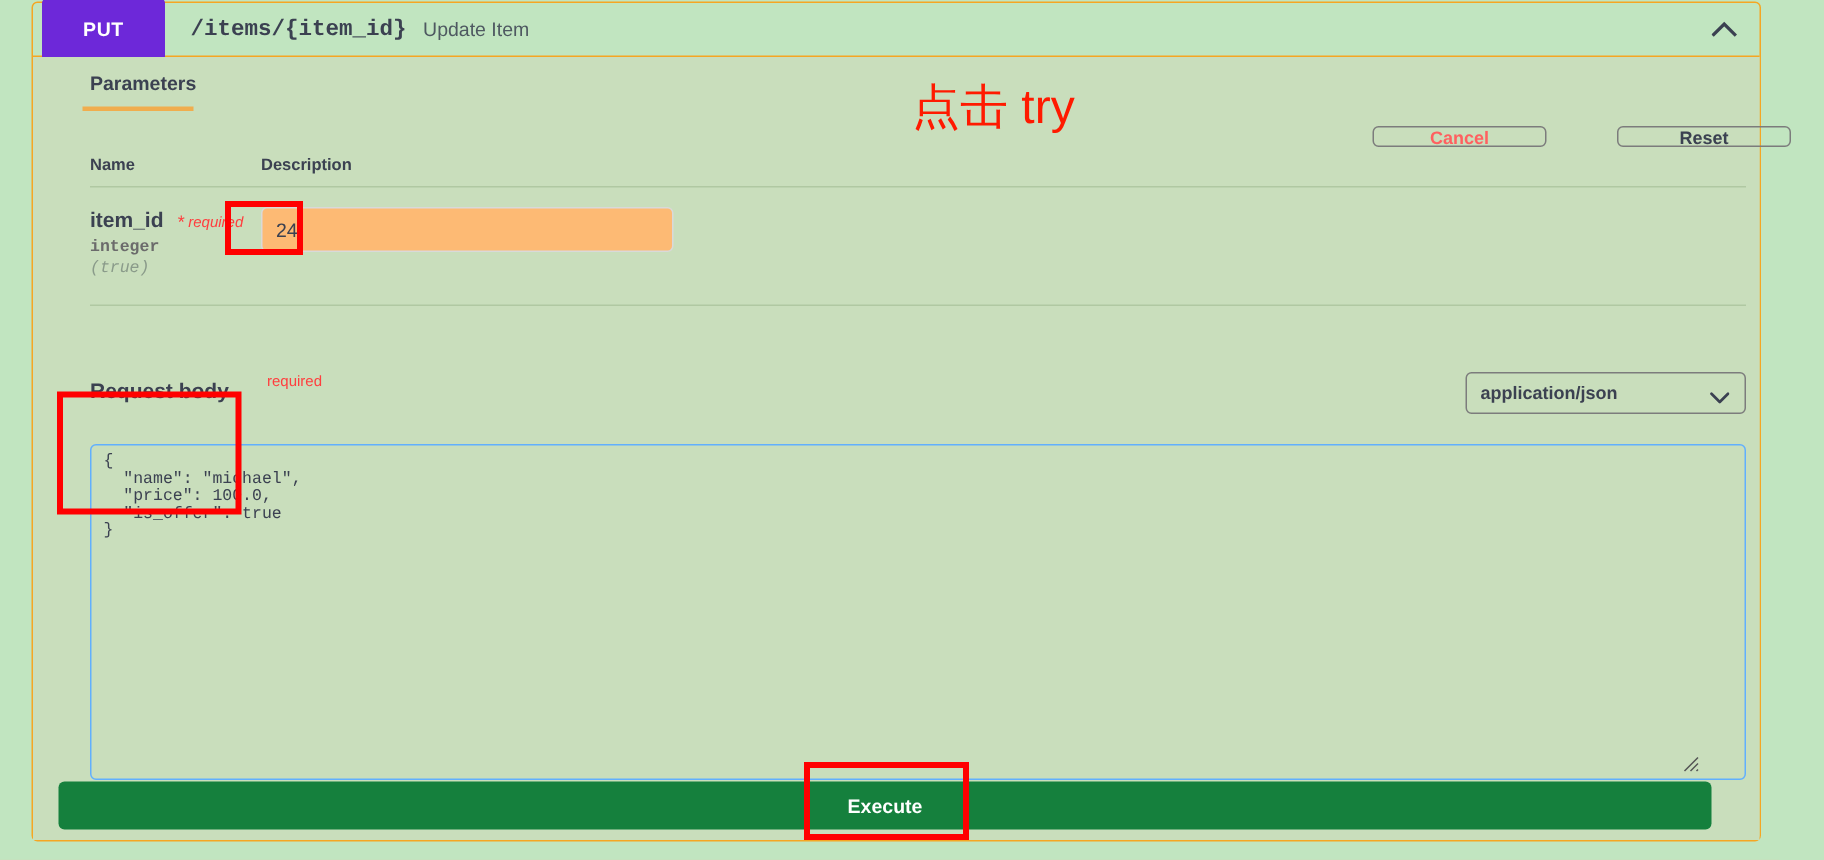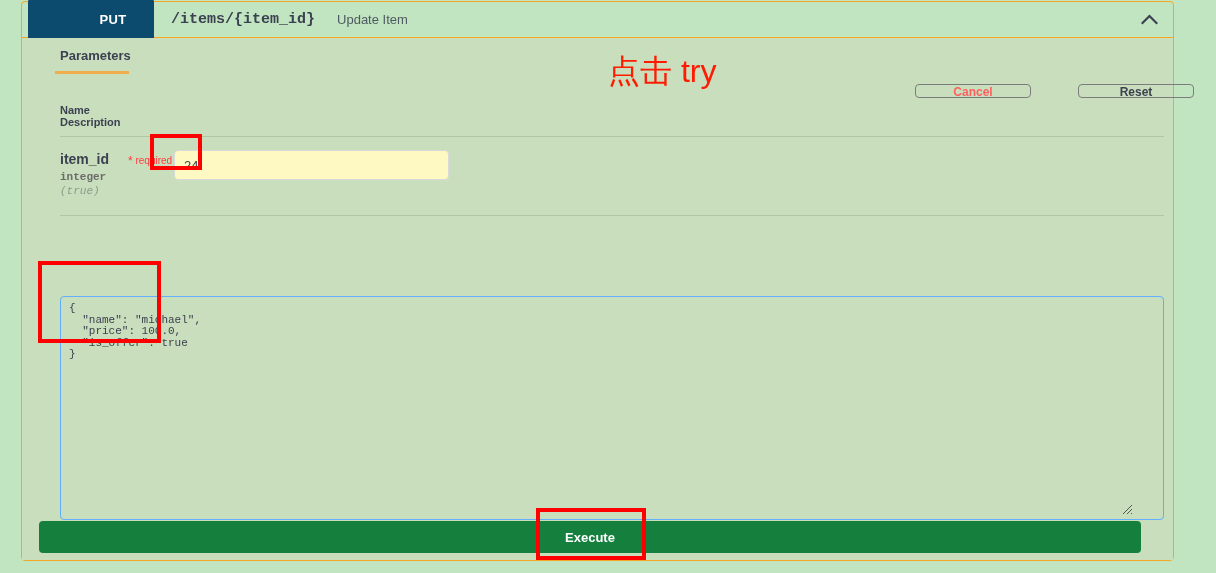--- a/index.html
+++ b/index.html
@@ -37,42 +37,41 @@
     height: 36px;
     box-sizing: border-box;
     border-bottom: 1px solid #f5a623;
     display: flex;
     align-items: center;
     padding: 0 6px 0 6px;
   }
   .method-badge {
     width: 82px;
     height: 42px;
-    background: #0c4a6e;
+    background: #6d28d9;
     border-radius: 3px;
     color: #ffffff;
     font-size: 13px;
     font-weight: bold;
     letter-spacing: .4px;
     display: flex;
     align-items: center;
     justify-content: center;
     flex: none;
-    padding-left: 44px;
   }
   .op-path {
     margin-left: 17px;
     font-family: "Liberation Mono", monospace;
     font-size: 15px;
     font-weight: bold;
     color: #3b4151;
     white-space: nowrap;
   }
   .op-summary {
-    margin-left: 22px;
+    margin-left: 11px;
     font-size: 13px;
     color: #3b4151;
     opacity: .85;
     white-space: nowrap;
   }
   .op-chevron {
     margin-left: auto;
     margin-right: 8px;
     width: 20px;
     height: 20px;
@@ -153,43 +152,43 @@
     top: 66px;
     width: 1104px;
   }
   .params-head {
     display: flex;
     font-size: 11px;
     font-weight: bold;
     color: #3b4151;
     padding-bottom: 8px;
     border-bottom: 1px solid #b0c8a2;
-    flex-direction: column;
   }
   .col-name { width: 114px; flex: none; }
   .col-desc { flex: 1; }
 
   .param-row {
     display: flex;
     padding-top: 13px;
     padding-bottom: 18px;
     border-bottom: 1px solid #b0c8a2;
   }
   .param-name-cell { width: 114px; flex: none; }
   .param-title {
     font-size: 14px;
     font-weight: bold;
     color: #3b4151;
     display: inline;
   }
   .param-required {
     color: #ff3e3e;
     font-size: 10px;
-    margin-left: 19px;
+    margin-left: 9px;
     white-space: nowrap;
+    font-style: italic;
   }
   .param-required .star { font-size: 12px; vertical-align: -1px; }
   .param-type {
     font-family: "Liberation Mono", monospace;
     font-size: 11px;
     font-weight: bold;
     color: #6b6b6b;
     margin-top: 3px;
   }
   .param-in {
@@ -197,21 +196,21 @@
     font-size: 11px;
     font-style: italic;
     color: #8a9b8a;
     margin-top: 2px;
   }
   .param-desc-cell { flex: 1; position: relative; }
   .param-input {
     width: 275px;
     height: 30px;
     box-sizing: border-box;
-    background: #fef9c3;
+    background: #fdba74;
     border: 1px solid #d9d9d9;
     border-radius: 4px;
     padding: 0 9px;
     font-family: "Liberation Sans", sans-serif;
     font-size: 13px;
     color: #3b4151;
     outline: none;
   }
 
   
@@ -365,20 +364,34 @@
           </div>
           <div class="param-type">integer</div>
           <div class="param-in">(true)</div>
         </div>
         <div class="param-desc-cell">
           <input class="param-input" type="text" value="24" style="">
         </div>
       </div>
     </div>
 
+    <div class="reqbody-row">
+      <span class="reqbody-label">Request body</span>
+      <span class="reqbody-required">required</span>
+      <span class="ct-select-wrap">
+        <select class="ct-select">
+          <option>application/json</option>
+        </select>
+        <span class="ct-chevron">
+          <svg width="13" height="9" viewBox="0 0 13 9">
+            <path d="M1 1.5 L6.5 7 L12 1.5" fill="none" stroke="#3b4151" stroke-width="1.8" stroke-linecap="round" stroke-linejoin="round"></path>
+          </svg>
+        </span>
+      </span>
+    </div>
 
     <textarea class="body-editor" spellcheck="false" style="">{
   "name": "michael",
   "price": 100.0,
   "is_offer": true
 }</textarea>
     <span class="resize-grip">
       <svg width="14" height="14" viewBox="0 0 14 14">
         <path d="M13 4 L4 13 M13 8 L8 13 M13 12 L12 13" stroke="#555" stroke-width="1" fill="none"></path>
       </svg>

